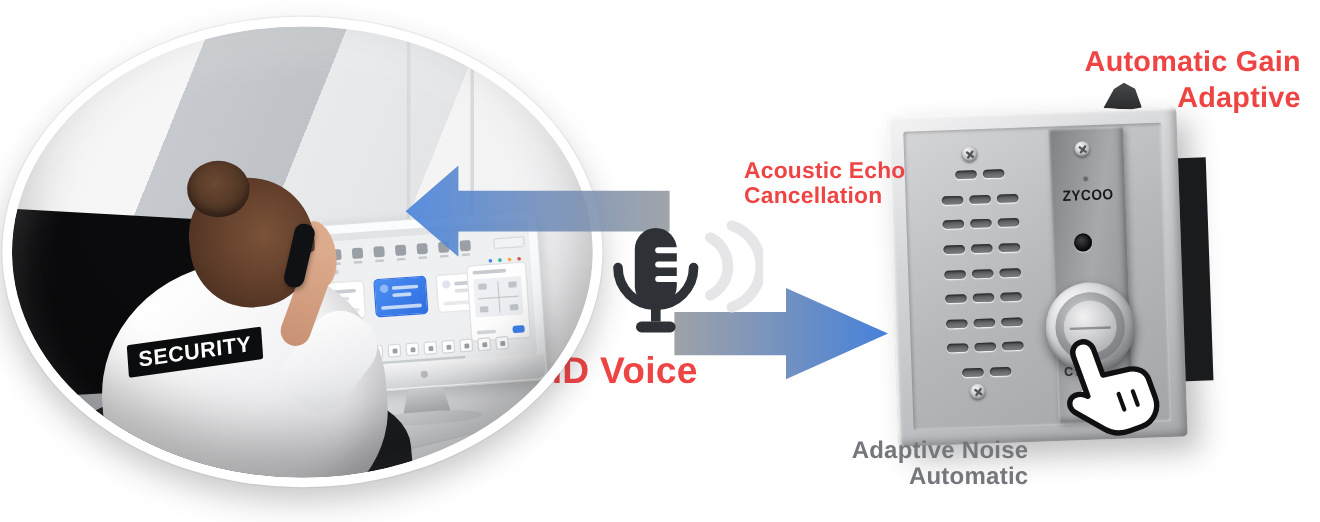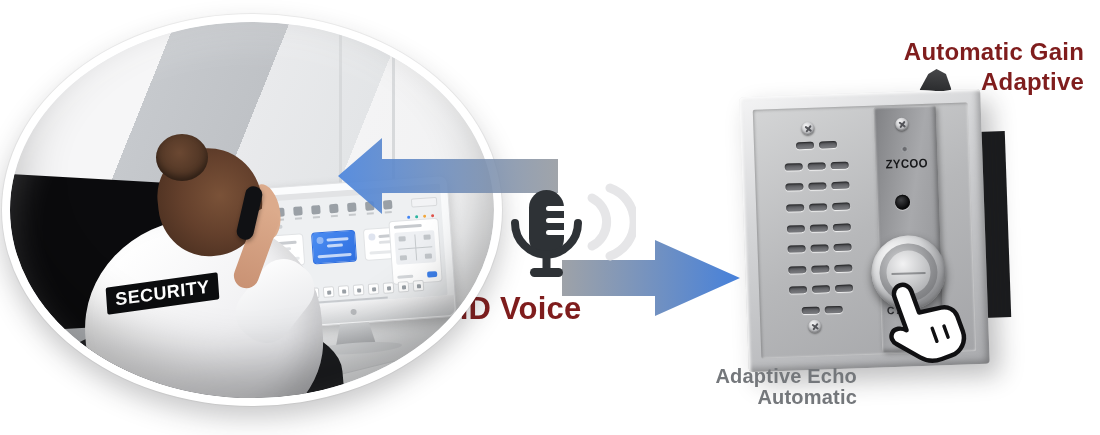--- a/index.html
+++ b/index.html
@@ -3,21 +3,21 @@
 <meta charset="utf-8">
 <style>
   * { margin:0; padding:0; box-sizing:border-box; }
   html,body { background:#fff; }
   .stage {
     position:relative; width:1100px; height:435px; background:#fff;
     overflow:hidden; font-family:"Liberation Sans", sans-serif;
   }
 
   
-  .lbl { position:absolute; font-weight:bold; color:#7f1d1d; letter-spacing:.2px; }
+  .lbl { position:absolute; font-weight:bold; color:#ef4444; letter-spacing:.2px; }
   .lbl-aec { left:620px; top:132px; font-size:19px; line-height:21px; z-index:6; text-align:left; }
   .lbl-hd  { left:446px; top:291px; font-size:31px; z-index:1; }
   .lbl-agc { right:16px; top:37px; font-size:24px; line-height:30px; text-align:right; z-index:6; }
   .lbl-anr { right:243px; top:366px; font-size:20px; line-height:21px; text-align:right; color:#74777b; z-index:6; }
 
   
   .oval {
     position:absolute; left:2px; top:14px; width:500px; height:392px;
     border-radius:50%; border:8px solid #fff; z-index:2;
     box-shadow:0 12px 26px rgba(40,40,45,.25), 0 0 0 1px rgba(0,0,0,.05);
@@ -295,27 +295,29 @@
       <rect x="36.5" y="79" width="8" height="13" fill="#2e3236"></rect>
       <rect x="24" y="92" width="33" height="9" rx="4.5" fill="#2e3236"></rect>
     </g>
     <g>
       <path d="M86 22 a27 27 0 0 1 0 48" fill="none" stroke="#e6e6e8" stroke-width="9" stroke-linecap="round"></path>
       <path d="M104 12 a36 36 0 0 1 0 68" fill="none" stroke="#e6e6e8" stroke-width="9" stroke-linecap="round"></path>
     </g>
   </svg>
 
   <div class="lbl lbl-aec">
+    <div>Acoustic Echo</div>
+    <div>Cancellation</div>
   </div>
   <div class="lbl lbl-agc">
     <div>Automatic Gain</div>
     <div>Adaptive</div>
   </div>
   <div class="lbl lbl-anr">
-    <div>Adaptive Echo</div>
+    <div>Adaptive Noise</div>
     <div>Automatic</div>
   </div>
 
   <div class="backbox"></div>
   <div class="panel">
     <div class="panel-face">
       <div class="grille">
           <div class="grille-row">
             <span class="grille-slot"></span>
             <span class="grille-slot"></span>

